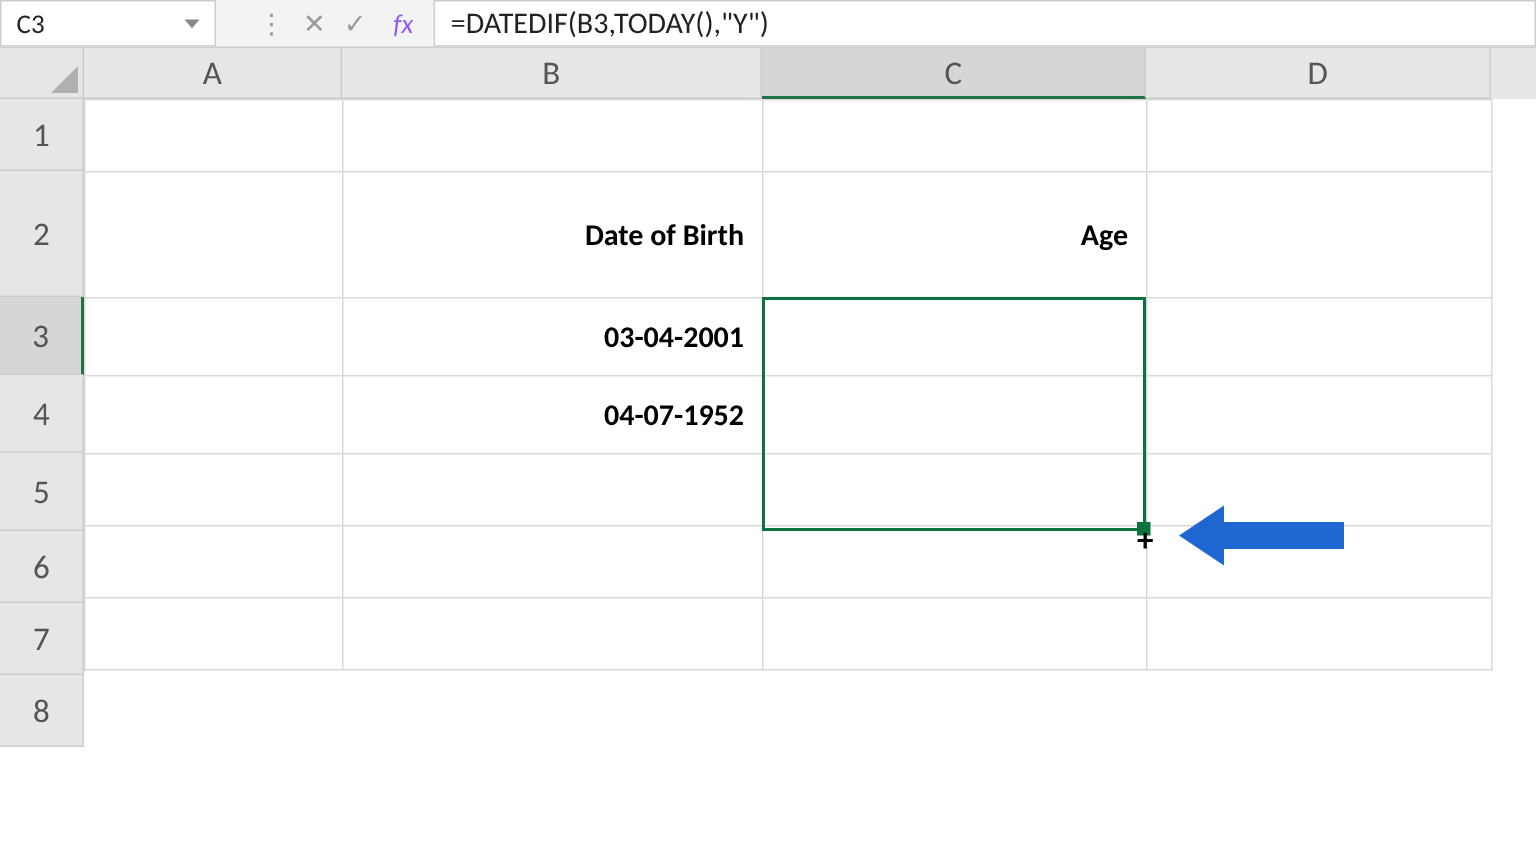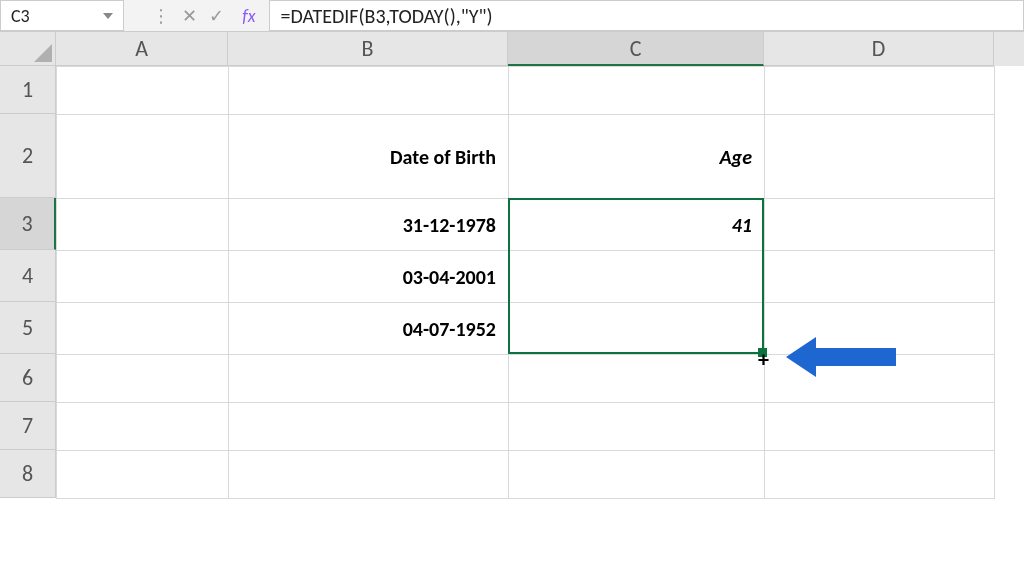--- a/index.html
+++ b/index.html
@@ -12,21 +12,21 @@
     }
     .formula-bar {
       display: flex;
       align-items: center;
       height: 32px;
       background: #f3f3f3;
       border-bottom: 1px solid #ccc;
       font-size: 18px;
     }
     .name-box {
-      width: 124px;
+      width: 144px;
       height: 100%;
       display: flex;
       align-items: center;
       padding: 0 10px;
       background: #fff;
       border: 1px solid #ccc;
       justify-content: space-between;
     }
     .name-box-text { font-size: 18px; color: #222; }
     .name-box-dropdown {
@@ -130,21 +130,21 @@
       padding: 0 12px;
       text-align: right;
       font-size: 20px;
       font-weight: bold;
       color: #000;
       vertical-align: middle;
       background: #fff;
     }
     td.cA { width: 172px; }
     td.cB { width: 280px; }
-    td.cC { width: 256px; font-style: italic; }
+    td.cC { width: 256px; }
     td.cD { width: 230px; }
     tr.r1 td { height: 48px; }
     tr.r2 td { height: 84px; }
     tr.r3 td { height: 52px; }
     tr.r4 td { height: 52px; }
     tr.r5 td { height: 52px; }
     tr.r6 td { height: 48px; }
     tr.r7 td { height: 48px; }
     tr.r8 td { height: 48px; }
     td.header-cell {
@@ -239,26 +239,20 @@
           <td class="cB"></td>
           <td class="cC"></td>
           <td class="cD"></td>
         </tr>
         <tr class="r2">
           <td class="cA"></td>
           <td class="cB header-cell">Date of Birth</td>
           <td class="cC header-cell">Age</td>
           <td class="cD"></td>
         </tr>
-        <tr class="r3">
-          <td class="cA"></td>
-          <td class="cB data-cell">31-12-1978</td>
-          <td class="cC data-cell center">41</td>
-          <td class="cD"></td>
-        </tr>
         <tr class="r4">
           <td class="cA"></td>
           <td class="cB data-cell">03-04-2001</td>
           <td class="cC data-cell center"></td>
           <td class="cD"></td>
         </tr>
         <tr class="r5">
           <td class="cA"></td>
           <td class="cB data-cell">04-07-1952</td>
           <td class="cC data-cell center"></td>

